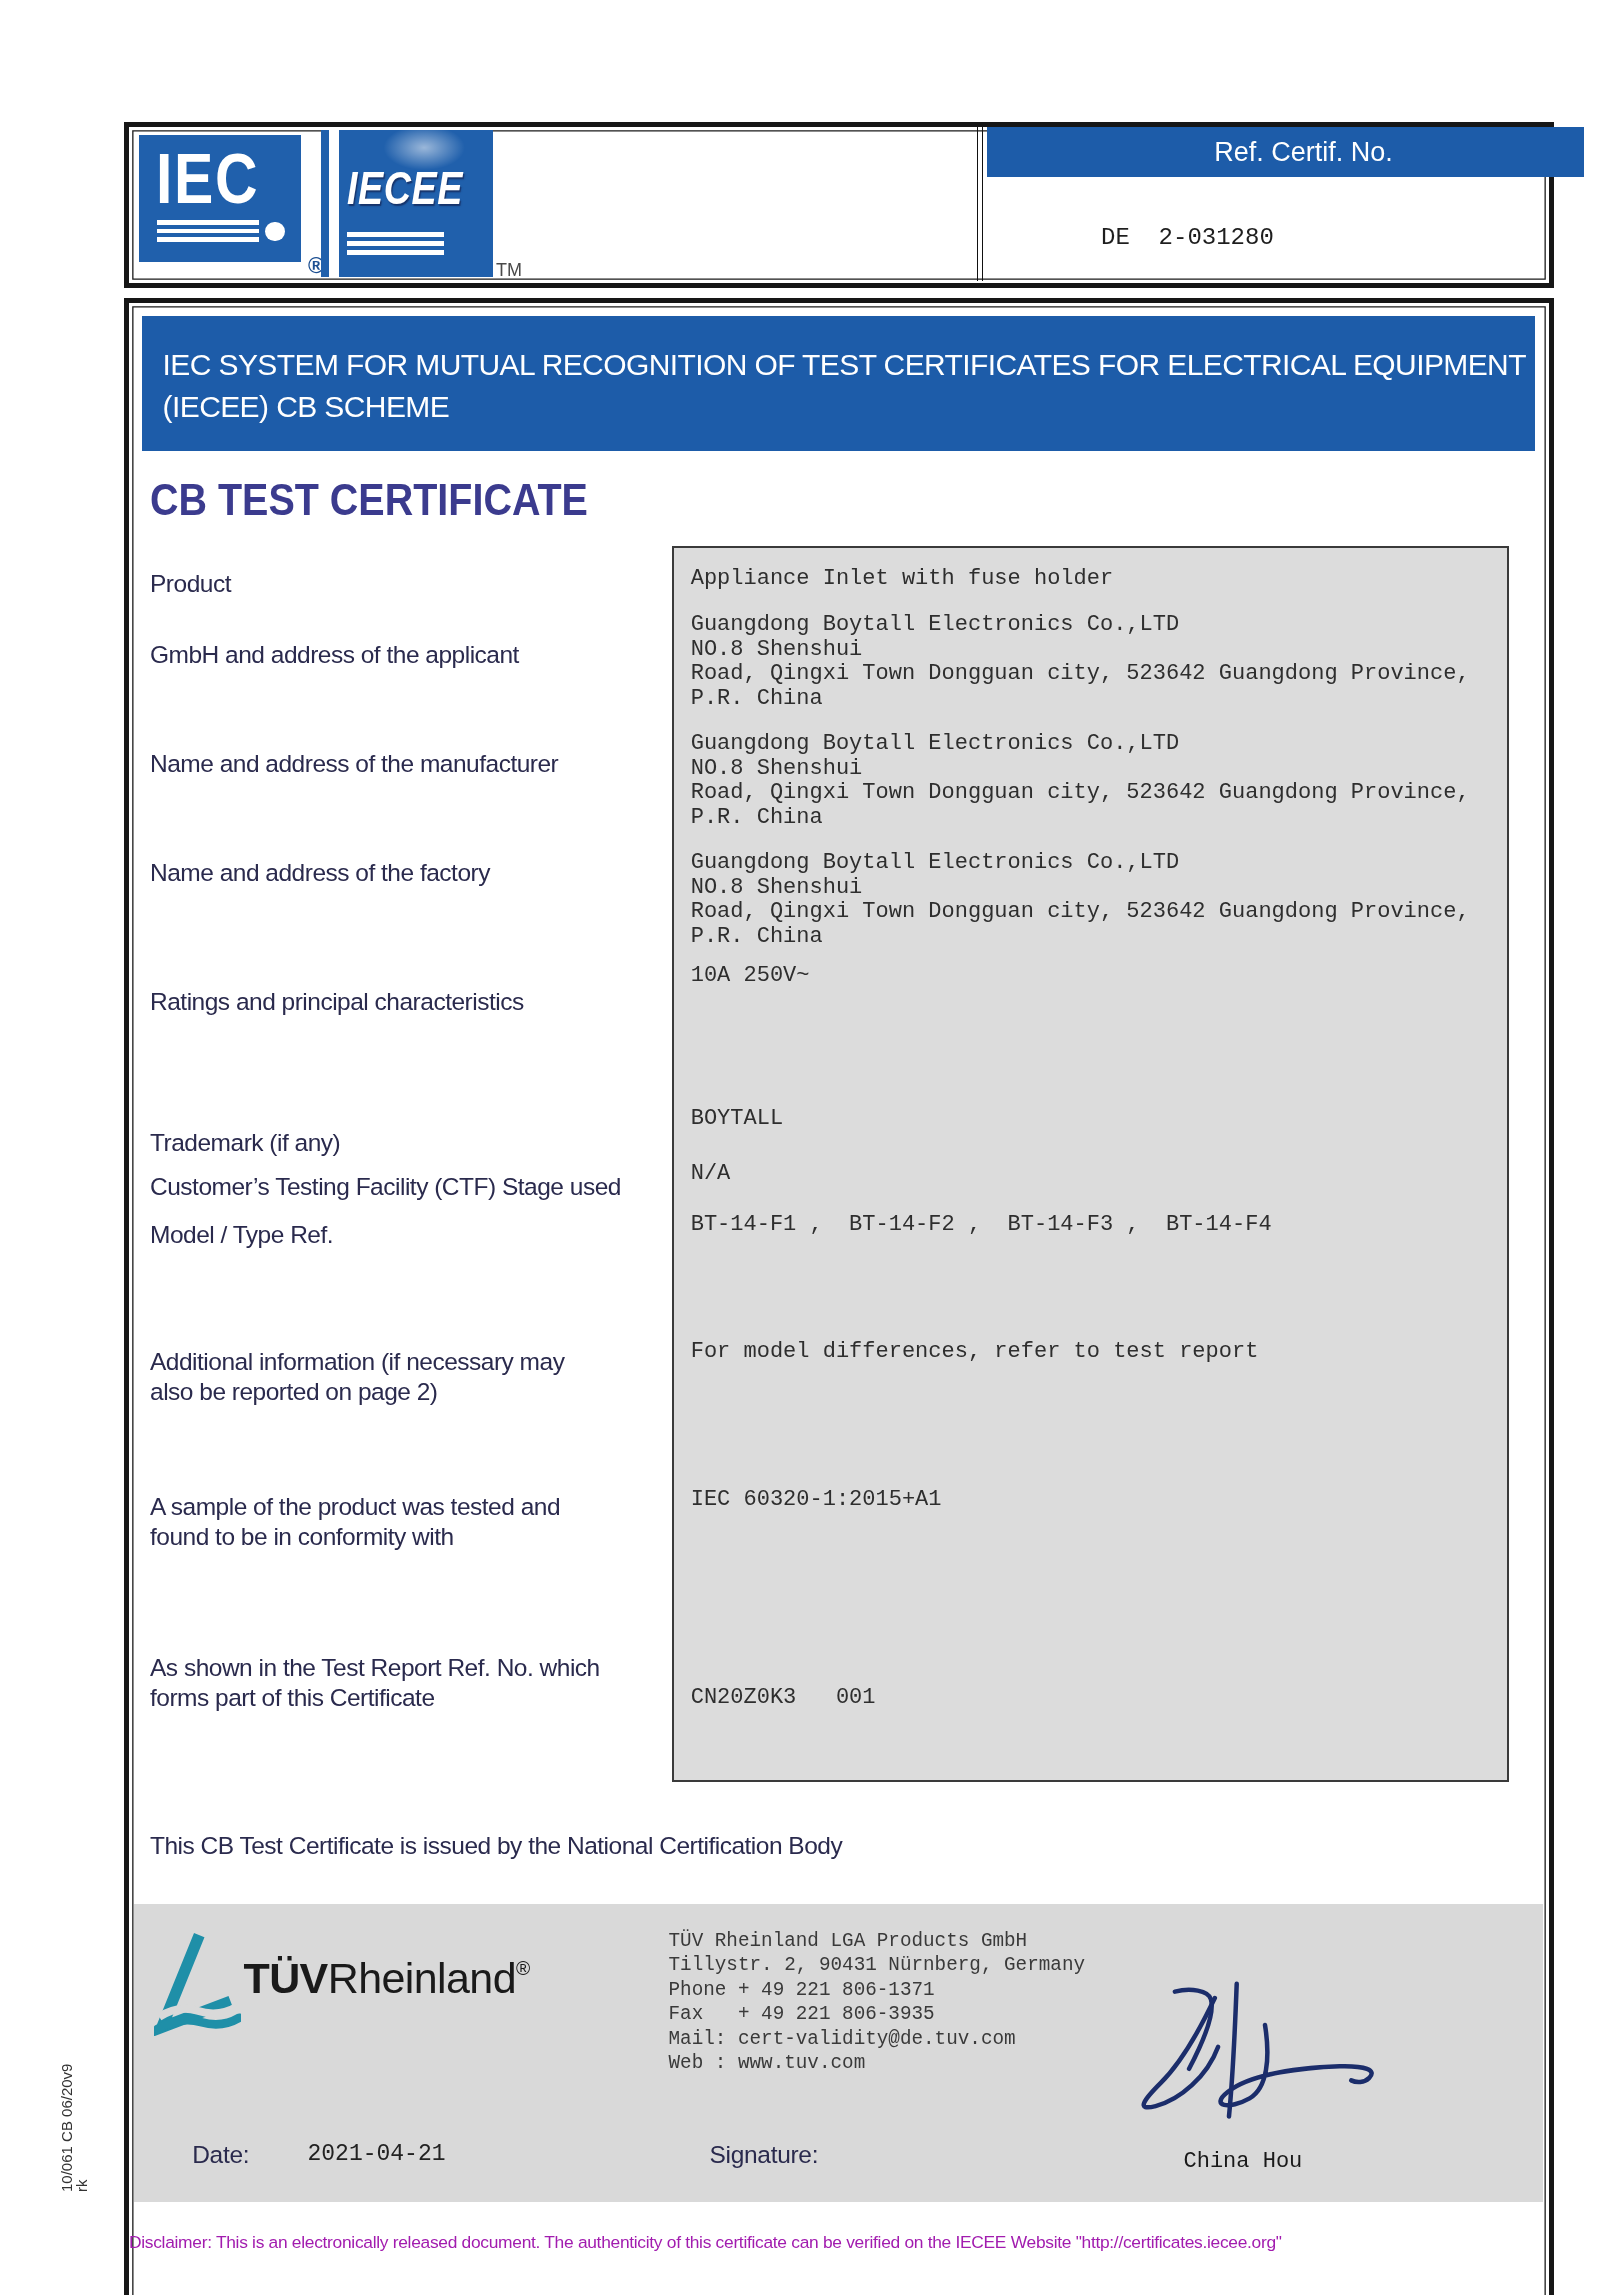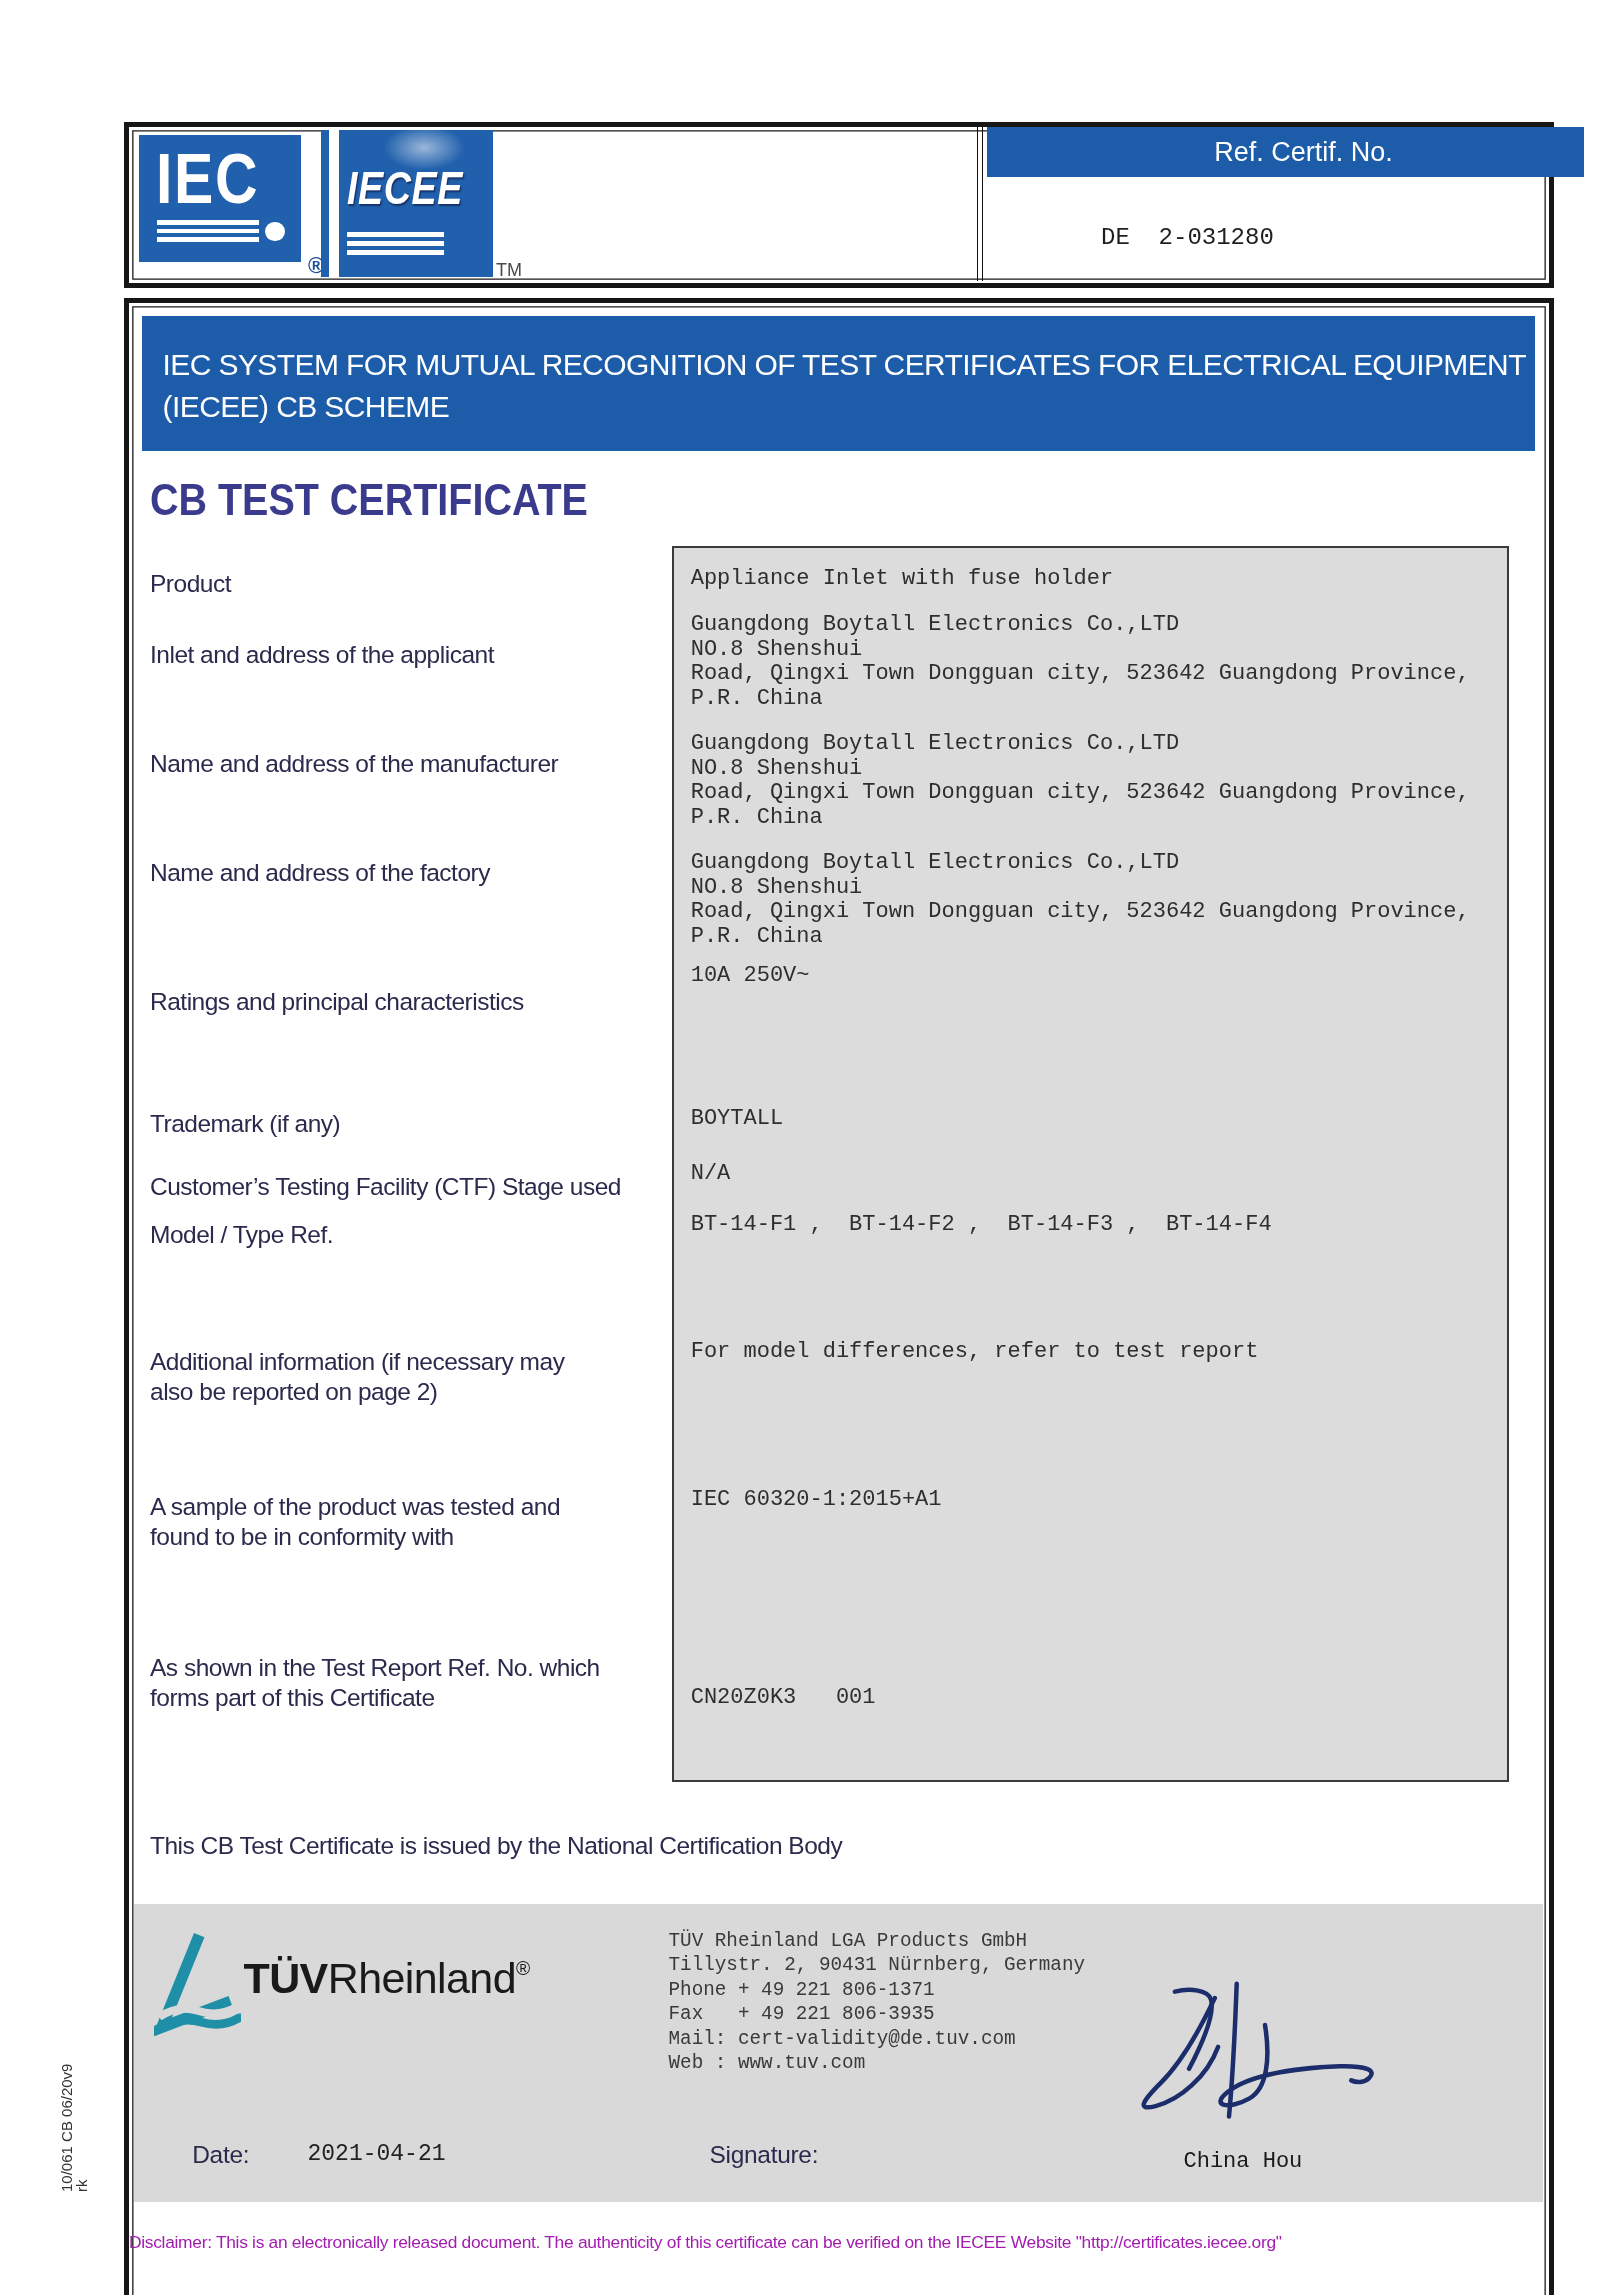--- a/index.html
+++ b/index.html
@@ -95,25 +95,25 @@
   </div>
 
   <div class="dbox" style="left:124px;top:298px;width:1430px;height:2237px;">
 
     <div class="banner" style="left:13px;top:13px;width:1393px;height:135px;">IEC SYSTEM FOR MUTUAL RECOGNITION OF TEST CERTIFICATES FOR ELECTRICAL EQUIPMENT
 (IECEE) CB SCHEME</div>
 
     <div class="doc-title" style="left:21px;top:172px;">CB TEST CERTIFICATE</div>
 
     <div class="lbl" style="top:266px;">Product</div>
-    <div class="lbl" style="top:337px;">Inlet and address of the applicant</div>
+    <div class="lbl" style="top:337px;">GmbH and address of the applicant</div>
     <div class="lbl" style="top:446px;">Name and address of the manufacturer</div>
     <div class="lbl" style="top:555px;">Name and address of the factory</div>
     <div class="lbl" style="top:684px;">Ratings and principal characteristics</div>
-    <div class="lbl" style="top:806px;">Trademark (if any)</div>
+    <div class="lbl" style="top:825px;">Trademark (if any)</div>
     <div class="lbl" style="top:869px;">Customer’s Testing Facility (CTF) Stage used</div>
     <div class="lbl" style="top:917px;">Model / Type Ref.</div>
     <div class="lbl" style="top:1044px;">Additional information (if necessary may
 also be reported on page 2)</div>
     <div class="lbl" style="top:1189px;">A sample of the product was tested and
 found to be in conformity with</div>
     <div class="lbl" style="top:1350px;">As shown in the Test Report Ref. No. which
 forms part of this Certificate</div>
 
     <div class="graybox" style="left:543px;top:243px;width:837px;height:1236px;">

